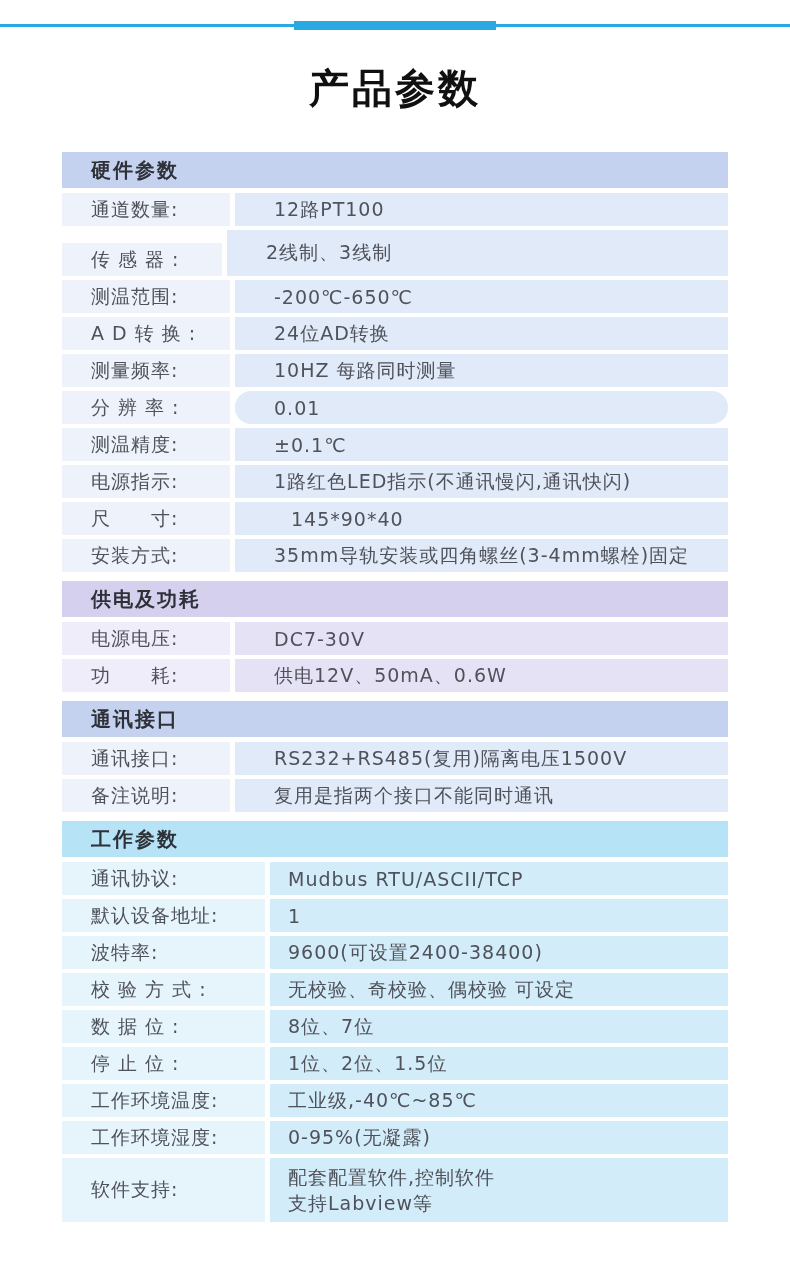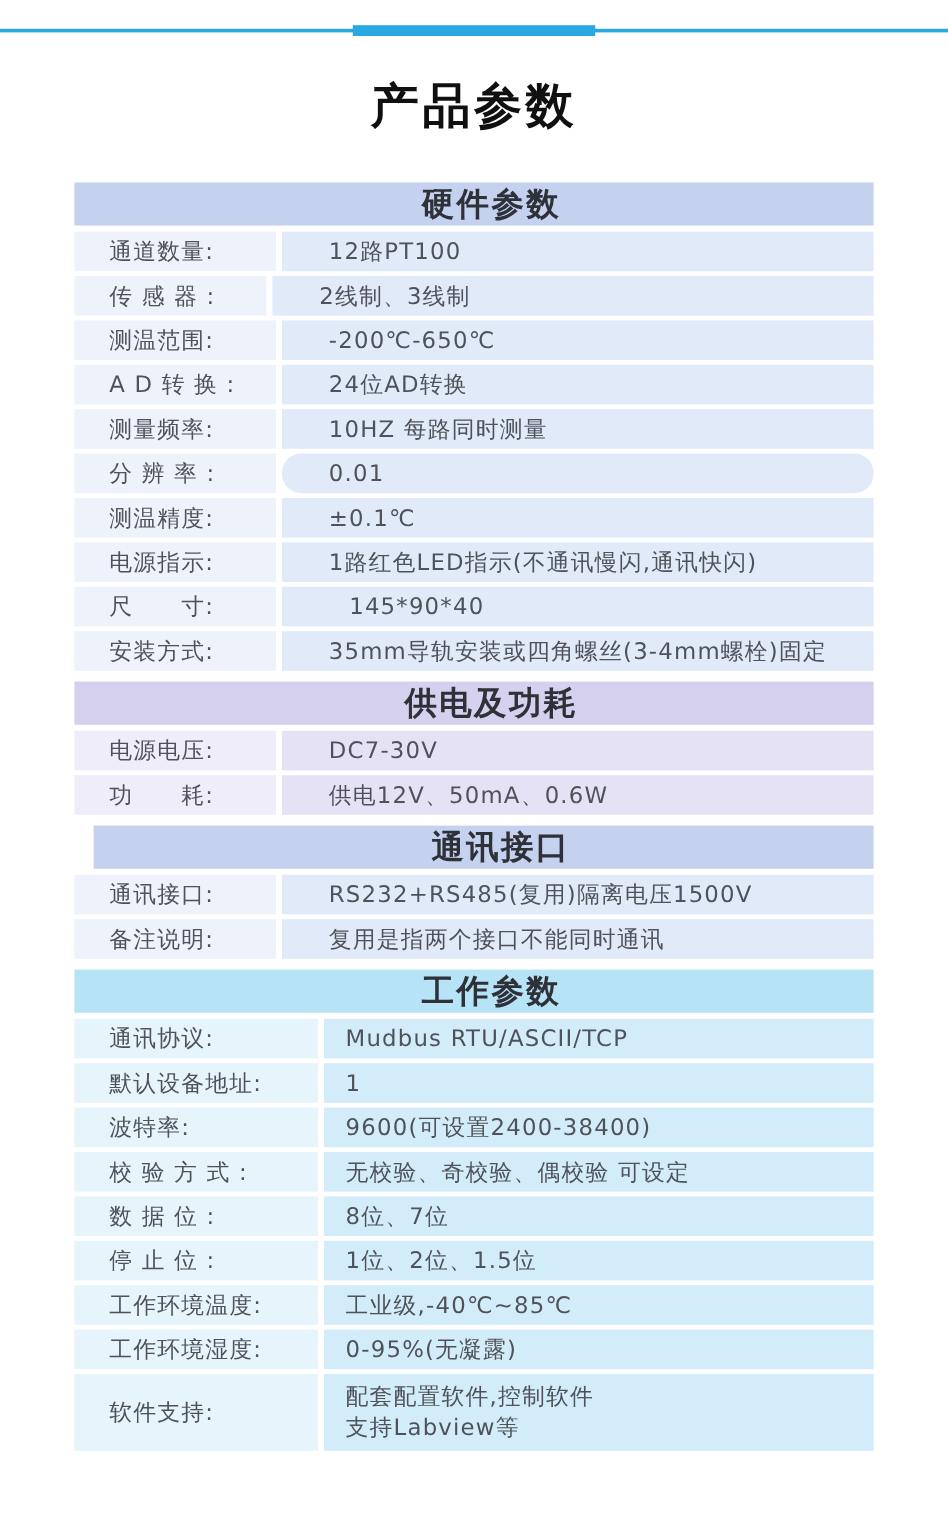--- a/index.html
+++ b/index.html
@@ -39,25 +39,24 @@
     width: 666px;
     margin: 36px auto 0 auto;
   }
   .section { margin-bottom: 9px; }
   .sec-header {
     height: 36px;
     margin-bottom: 5px;
     display: flex;
     align-items: center;
     padding-left: 29px;
-    font-size: 27px;
+    font-size: 20px;
     font-weight: 600;
     letter-spacing: 2px;
     color: #2e3138;
-    justify-content: center;
   }
   .row {
     display: flex;
     margin-bottom: 4px;
   }
   .cell {
     min-height: 33px;
     display: flex;
     flex-direction: column;
     justify-content: center;
@@ -88,21 +87,21 @@
 <div class="spec-table" id="spec-table">
     <div class="section">
       <div class="sec-header" style="background: rgb(197, 210, 239); color: rgb(46, 49, 56);">
         <span>硬件参数</span>
       </div>
       <div class="row">
         <div class="cell label" style="background: rgb(237, 242, 251); width: 168px; color: rgb(79, 82, 90);">通道数量:</div>
         <div class="cell value" style="background: rgb(225, 234, 248); padding-left: 39px; color: rgb(79, 82, 90);">12路PT100</div>
       </div>
       <div class="row">
-        <div class="cell label" style="background: rgb(237, 242, 251); width: 160px; color: rgb(79, 82, 90);">传 感 器 :</div>
+        <div class="cell label" style="background: rgb(237, 242, 251); width: 160px; color: rgb(79, 82, 90); margin-top: 13px;">传 感 器 :</div>
         <div class="cell value" style="background: rgb(225, 234, 248); padding-left: 39px; color: rgb(79, 82, 90);">2线制、3线制</div>
       </div>
       <div class="row">
         <div class="cell label" style="background: rgb(237, 242, 251); width: 168px; color: rgb(79, 82, 90);">测温范围:</div>
         <div class="cell value" style="background: rgb(225, 234, 248); padding-left: 39px; color: rgb(79, 82, 90);">-200℃-650℃</div>
       </div>
       <div class="row">
         <div class="cell label" style="background: rgb(237, 242, 251); width: 168px; color: rgb(79, 82, 90);">A D 转 换 :</div>
         <div class="cell value" style="background: rgb(225, 234, 248); padding-left: 39px; color: rgb(79, 82, 90);">24位AD转换</div>
       </div>
@@ -138,21 +137,21 @@
       <div class="row">
         <div class="cell label" style="background: rgb(240, 237, 250); width: 168px; color: rgb(79, 82, 90);">电源电压:</div>
         <div class="cell value" style="background: rgb(230, 226, 246); padding-left: 39px; color: rgb(79, 82, 90);">DC7-30V</div>
       </div>
       <div class="row">
         <div class="cell label" style="background: rgb(240, 237, 250); width: 168px; color: rgb(79, 82, 90);">功　　耗:</div>
         <div class="cell value" style="background: rgb(230, 226, 246); padding-left: 39px; color: rgb(79, 82, 90);">供电12V、50mA、0.6W</div>
       </div>
     </div>
     <div class="section">
-      <div class="sec-header" style="background: rgb(197, 210, 239); color: rgb(46, 49, 56); margin-left: 16px;">
+      <div class="sec-header" style="background: rgb(197, 210, 239); color: rgb(46, 49, 56);">
         <span>通讯接口</span>
       </div>
       <div class="row">
         <div class="cell label" style="background: rgb(237, 242, 251); width: 168px; color: rgb(79, 82, 90);">通讯接口:</div>
         <div class="cell value" style="background: rgb(225, 234, 248); padding-left: 39px; color: rgb(79, 82, 90);">RS232+RS485(复用)隔离电压1500V</div>
       </div>
       <div class="row">
         <div class="cell label" style="background: rgb(237, 242, 251); width: 168px; color: rgb(79, 82, 90);">备注说明:</div>
         <div class="cell value" style="background: rgb(225, 234, 248); padding-left: 39px; color: rgb(79, 82, 90);">复用是指两个接口不能同时通讯</div>
       </div>

